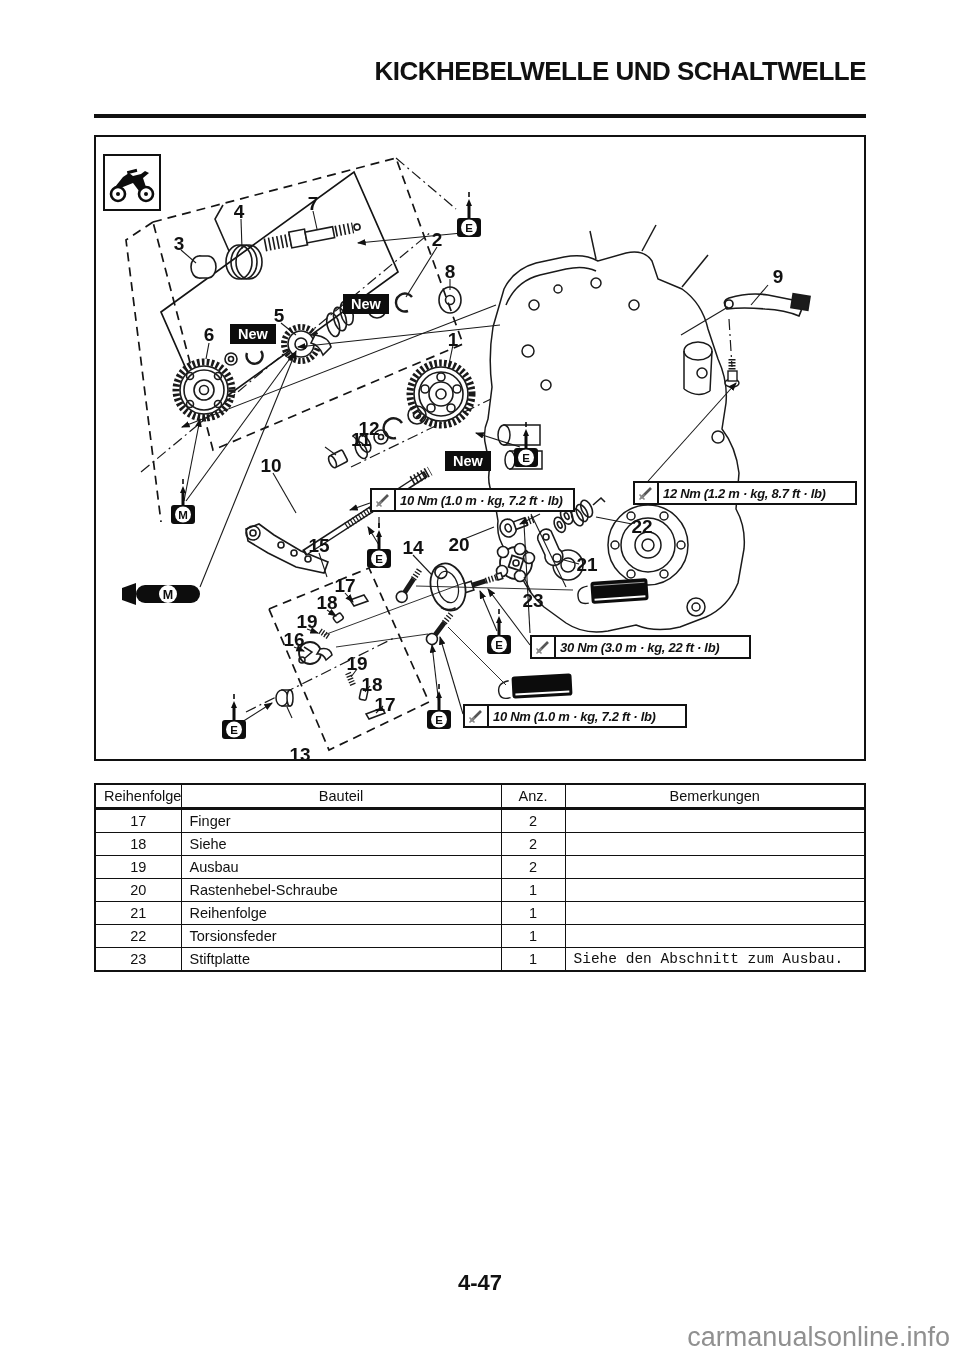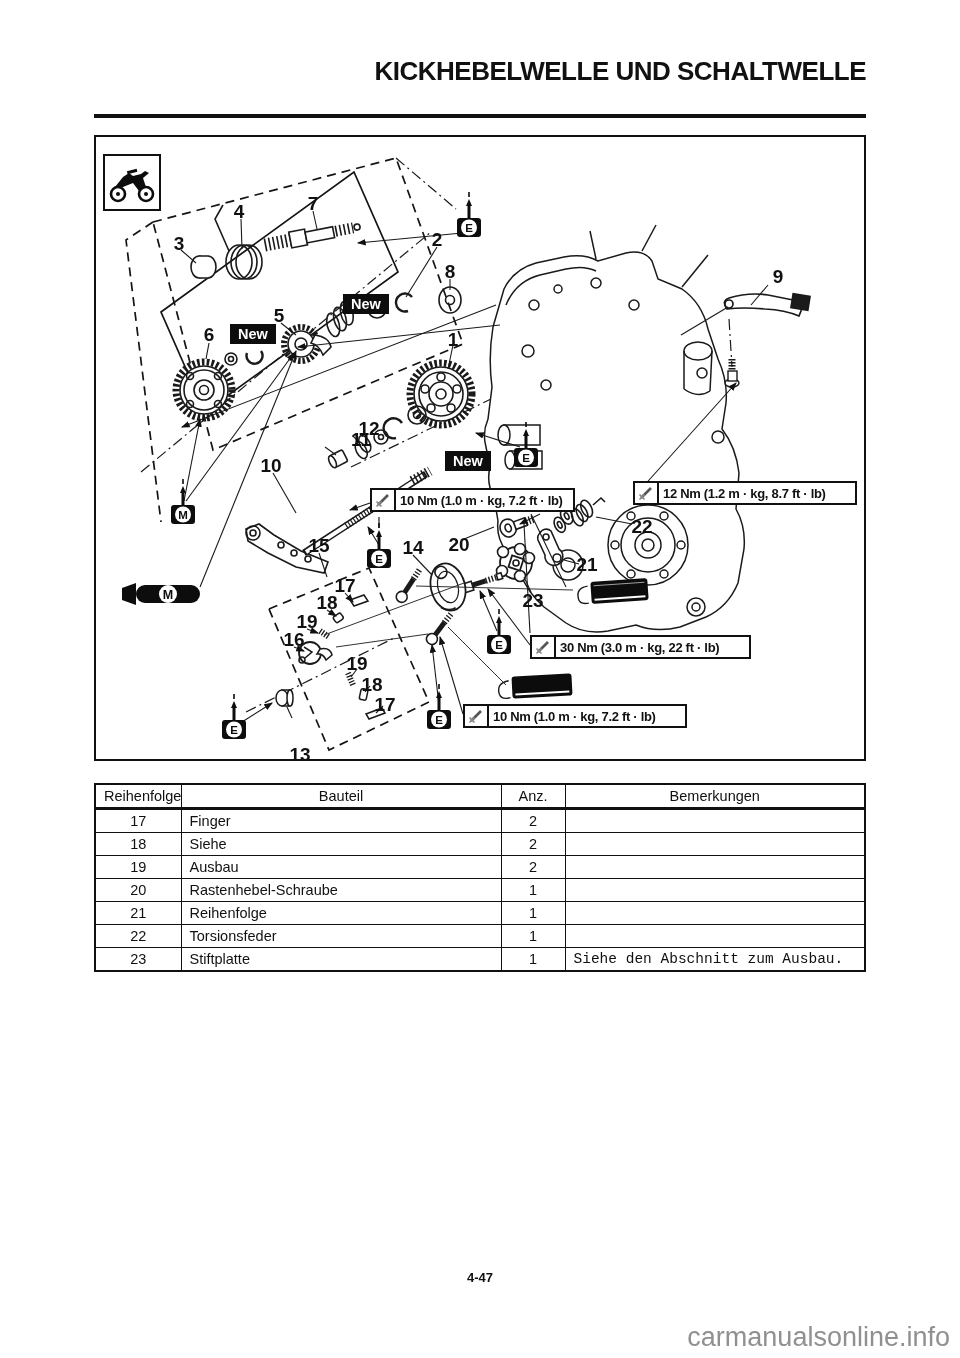--- a/index.html
+++ b/index.html
@@ -11,39 +11,39 @@
   .diagram-frame{position:absolute;left:94px;top:135px;width:768px;height:622px;border:2px solid #111;}
   .diagram-frame svg.art{position:absolute;left:0;top:0;}
   #overlay{position:absolute;left:0;top:0;width:768px;height:622px;}
   .vehicle-box{position:absolute;left:7px;top:17px;width:54px;height:53px;border:2px solid #111;
         display:flex;align-items:center;justify-content:center;background:#fff;}
   .callout{position:absolute;transform:translate(-50%,-50%);font-size:19px;font-weight:bold;
         line-height:1;white-space:nowrap;}
   .new-badge{position:absolute;width:46px;height:20px;background:#0d0d0d;color:#fff;
         font-size:14.5px;font-weight:bold;display:flex;align-items:center;justify-content:center;}
   .torque-box{position:absolute;height:24px;border:2px solid #111;background:#fff;
-        display:flex;align-items:stretch;box-sizing:border-box;}
+        display:flex;align-items:stretch;box-sizing:border-box;font-style:italic;}
   .torque-box .wrench{width:22px;border-right:2px solid #111;display:flex;align-items:center;
         justify-content:center;flex:none;}
   .torque-box .tlabel{font-size:13px;font-weight:bold;letter-spacing:-0.3px;white-space:nowrap;
         display:flex;align-items:center;padding:0 4px;}
   .oil-icon{position:absolute;width:30px;height:48px;margin-left:-15px;margin-top:-35px;}
   .grease-gun{position:absolute;width:84px;height:28px;margin-left:-42px;margin-top:-14px;}
   .parts-table{position:absolute;left:94px;top:783px;width:772px;border-collapse:collapse;
         table-layout:fixed;font-size:14.5px;}
   .parts-table th,.parts-table td{border:1.6px solid #111;height:22px;padding:0 8px;
         font-weight:normal;overflow:hidden;white-space:nowrap;}
   .parts-table thead th{border-bottom:3px solid #111;text-align:center;}
   .parts-table{border:2px solid #111;}
   .col-order{width:86px;text-align:center;}
   .col-part{width:320px;text-align:left;}
   .col-qty{width:64px;text-align:center;}
   .col-rem{text-align:left;font-family:Liberation Mono, monospace;}
   .page-number{position:absolute;left:0;width:960px;top:1270px;text-align:center;
-        font-size:13px;font-weight:bold;}
+        font-size:22px;font-weight:bold;}
   .watermark{position:absolute;right:10px;top:1322px;font-size:27px;color:#909090;}
 </style>
 </head>
 <body>
 
 <div class="page">
 
   <div class="header-title">KICKHEBELWELLE UND SCHALTWELLE</div>
   <div class="header-rule"></div>
 

